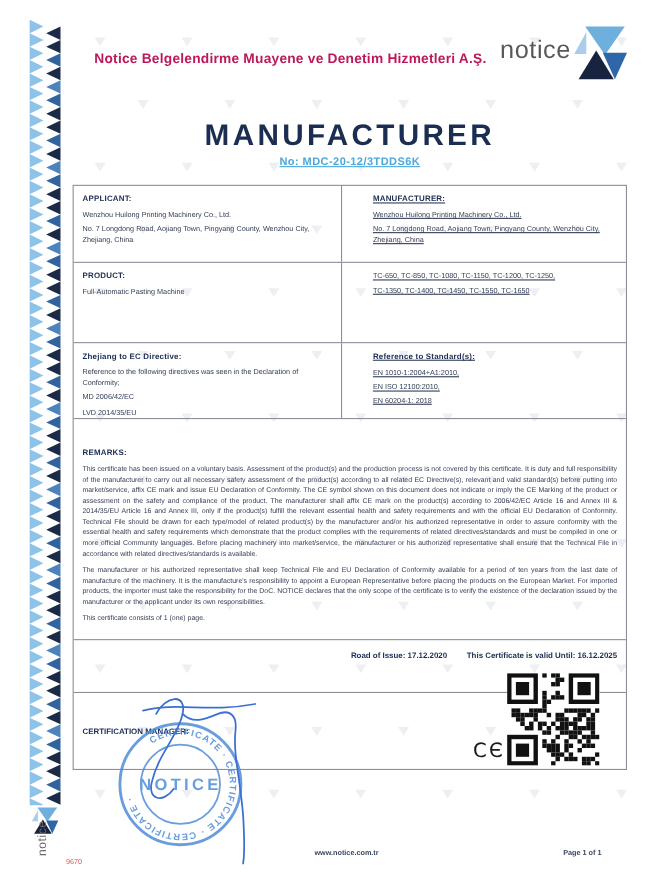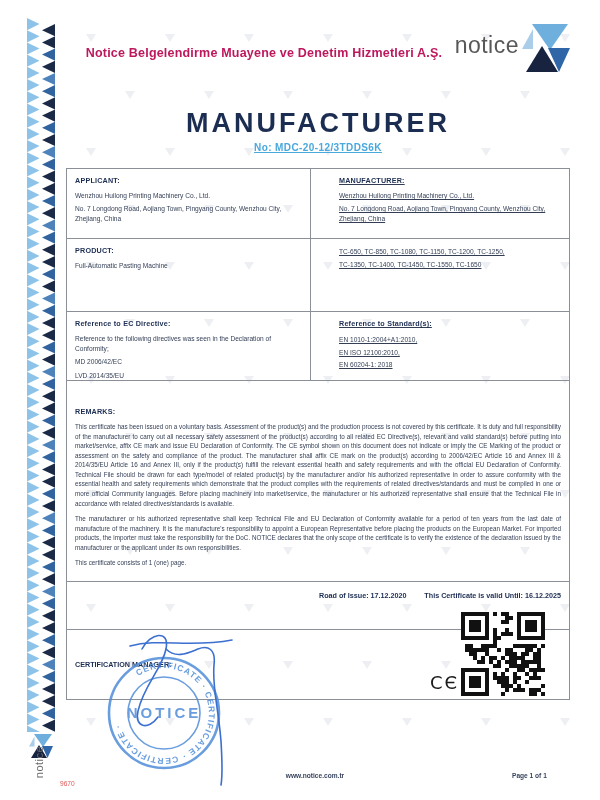--- a/index.html
+++ b/index.html
@@ -319,21 +319,21 @@
         <div class="txt">Full-Automatic Pasting Machine</div>
       </div>
       <div class="cell cell-r">
         <div class="std-line">TC-650, TC-850, TC-1080, TC-1150, TC-1200, TC-1250,</div>
         <div class="std-line">TC-1350, TC-1400, TC-1450, TC-1550, TC-1650</div>
       </div>
     </div>
 
     <div class="trow r3">
       <div class="cell cell-l">
-        <div class="lbl">Reference to EC Directive:</div>
+        <div class="lbl">Zhejiang to EC Directive:</div>
         <div class="txt">Reference to the following directives was seen in the Declaration of Conformity;</div>
         <div class="txt">MD 2006/42/EC</div>
         <div class="txt">LVD 2014/35/EU</div>
       </div>
       <div class="cell cell-r">
         <div class="lbl">Reference to Standard(s):</div>
         <div class="std-line">EN 1010-1:2004+A1:2010,</div>
         <div class="std-line">EN ISO 12100:2010,</div>
         <div class="std-line">EN 60204-1: 2018</div>
       </div>

